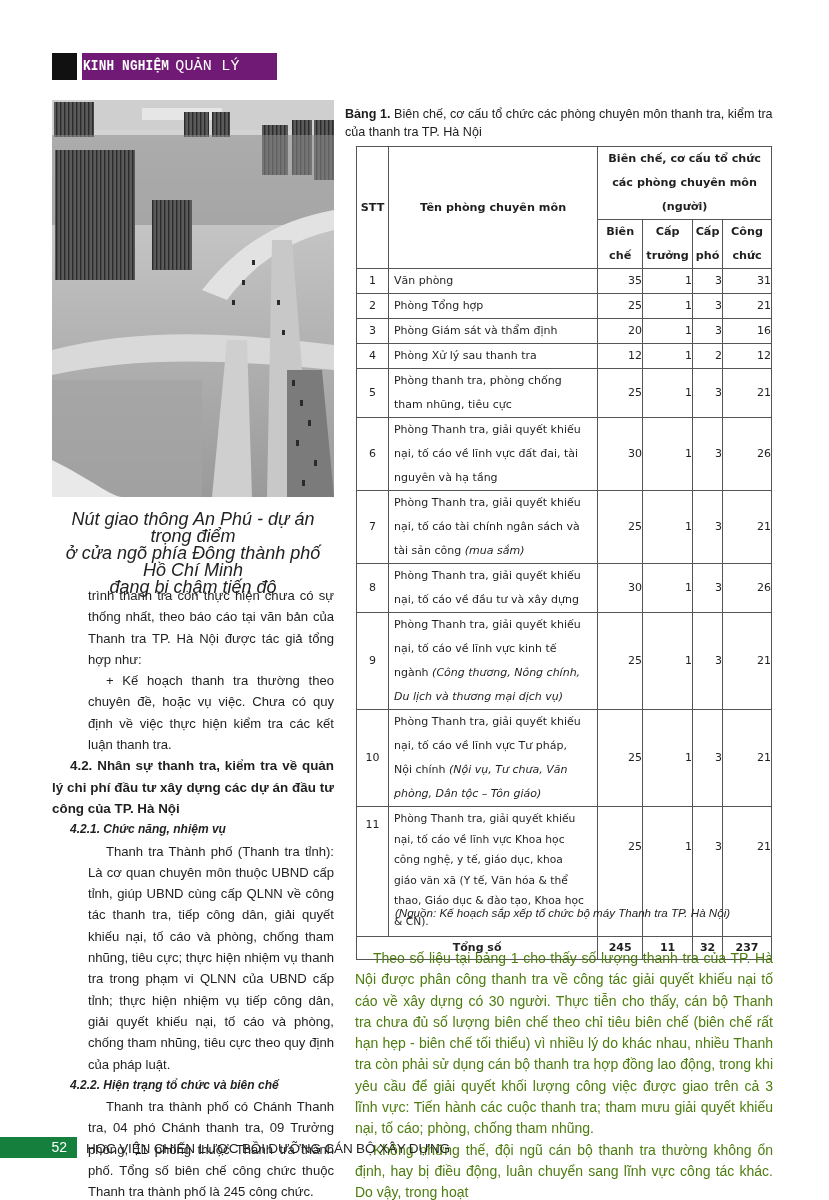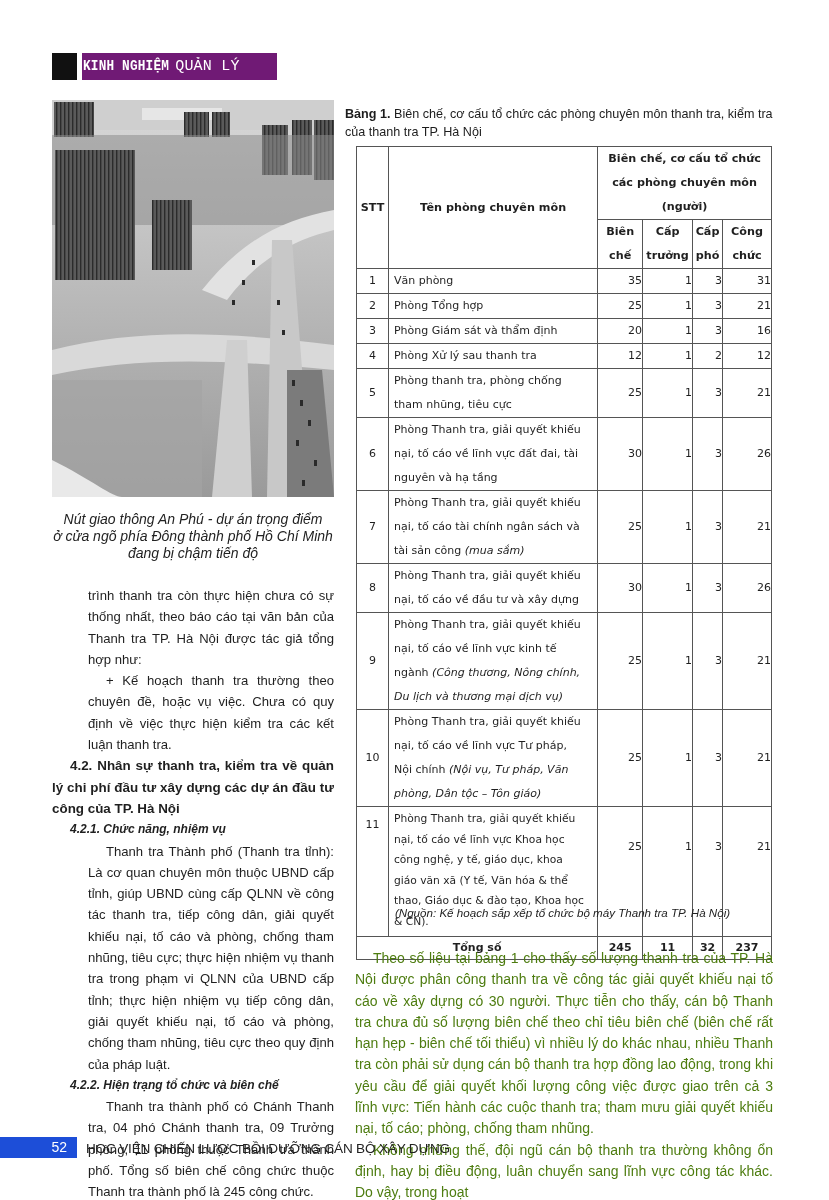--- a/index.html
+++ b/index.html
@@ -11,21 +11,21 @@
   .sec-band { position: absolute; left: 82px; top: 53px; width: 195px; height: 27px; background: #701a75; color: #fff;
               display: flex; align-items: center; padding-left: 1px; font-family: Liberation Mono, monospace; font-size: 15px; letter-spacing: 0.2px; }
   .sec-band .bold { font-weight: bold; margin-right: 5px; transform: scaleX(0.85); transform-origin: left center; display: inline-block; }
   .sec-band .light { font-weight: normal; margin-left: -14px; }
 
   
   .photo { position: absolute; left: 52px; top: 100px; width: 282px; height: 397px; overflow: hidden; background: #bdbdbd; }
   .photo svg { width: 100%; height: 100%; display: block; }
 
   .caption { position: absolute; left: 52px; top: 511px; width: 282px; text-align: center; font-style: italic;
-             font-family: "Liberation Sans", sans-serif; font-size: 14px; line-height: 17px; color: #222; }
+             font-family: "Liberation Sans", sans-serif; font-size: 18px; line-height: 17px; color: #222; }
 
   
   .leftcol { position: absolute; left: 52px; top: 585px; width: 282px; font-family: "Liberation Sans", sans-serif;
              font-size: 13.1px; line-height: 21.3px; color: #1f1f1f; text-align: justify; }
   .leftcol p { text-indent: 0; margin-left: 36px; }
   .leftcol p.ind { text-indent: 18px; }
   .leftcol h3 { font-size: 13.4px; font-weight: bold; text-indent: 18px; line-height: 21.3px; }
   .leftcol h4 { font-size: 12px; font-weight: bold; font-style: italic; text-indent: 18px; line-height: 21.3px; }
 
   
@@ -49,21 +49,21 @@
   tr.total td { font-weight: bold; text-align: center; line-height: 22px; }
 
   .source { position: absolute; left: 345px; top: 906px; width: 435px; text-align: center; font-style: italic; font-family: "Liberation Sans", sans-serif;
             font-size: 11.6px; color: #222; }
 
   .rightcol { position: absolute; left: 355px; top: 948px; width: 418px; font-family: "Liberation Sans", sans-serif; font-size: 14px;
               line-height: 21.3px; color: #4d7c0f; text-align: justify; }
   .rightcol p { text-indent: 18px; }
 
   
-  .foot-bar { position: absolute; left: 0; top: 1137px; width: 77px; height: 21px; background: #1d4ed8; color: #fff;
+  .foot-bar { position: absolute; left: 0; top: 1137px; width: 77px; height: 21px; background: #15803d; color: #fff;
               font-family: "Liberation Sans", sans-serif; font-size: 14px; text-align: right; padding-right: 10px; line-height: 21px; }
   .foot-text { position: absolute; left: 86px; top: 1139px; font-family: "Liberation Sans", sans-serif; font-size: 13.6px; color: #222;
                letter-spacing: -0.2px; line-height: 20px; }
 </style>
 </head>
 <body>
 
 <div class="sec-square"></div>
 <div class="sec-band">
   <span class="bold">KINH NGHIỆM</span>
@@ -242,21 +242,21 @@
     <td class="c-stt">9</td>
     <td class="c-name"><span>Phòng Thanh tra, giải quyết khiếu nại, tố cáo về lĩnh vực kinh tế ngành </span><span class="it">(Công thương, Nông chính, Du lịch và thương mại dịch vụ)</span></td>
     <td class="c-num">25</td>
     <td class="c-num">1</td>
     <td class="c-num">3</td>
     <td class="c-num">21</td>
   </tr>
 
   <tr>
     <td class="c-stt">10</td>
-    <td class="c-name"><span>Phòng Thanh tra, giải quyết khiếu nại, tố cáo về lĩnh vực Tư pháp, Nội chính </span><span class="it">(Nội vụ, Tư pháp, Văn phòng, Dân tộc – Tôn giáo)</span></td>
+    <td class="c-name"><span>Phòng Thanh tra, giải quyết khiếu nại, tố cáo về lĩnh vực Tư pháp, Nội chính </span><span class="it">(Nội vụ, Tư chưa, Văn phòng, Dân tộc – Tôn giáo)</span></td>
     <td class="c-num">25</td>
     <td class="c-num">1</td>
     <td class="c-num">3</td>
     <td class="c-num">21</td>
   </tr>
 
   <tr class="r11">
     <td class="c-stt">11</td>
     <td class="c-name"><span>Phòng Thanh tra, giải quyết khiếu nại, tố cáo về lĩnh vực Khoa học công nghệ, y tế, giáo dục, khoa giáo văn xã (Y tế, Văn hóa &amp; thể thao, Giáo dục &amp; đào tạo, Khoa học &amp; CN).</span><span class="it"></span></td>
     <td class="c-num">25</td>

